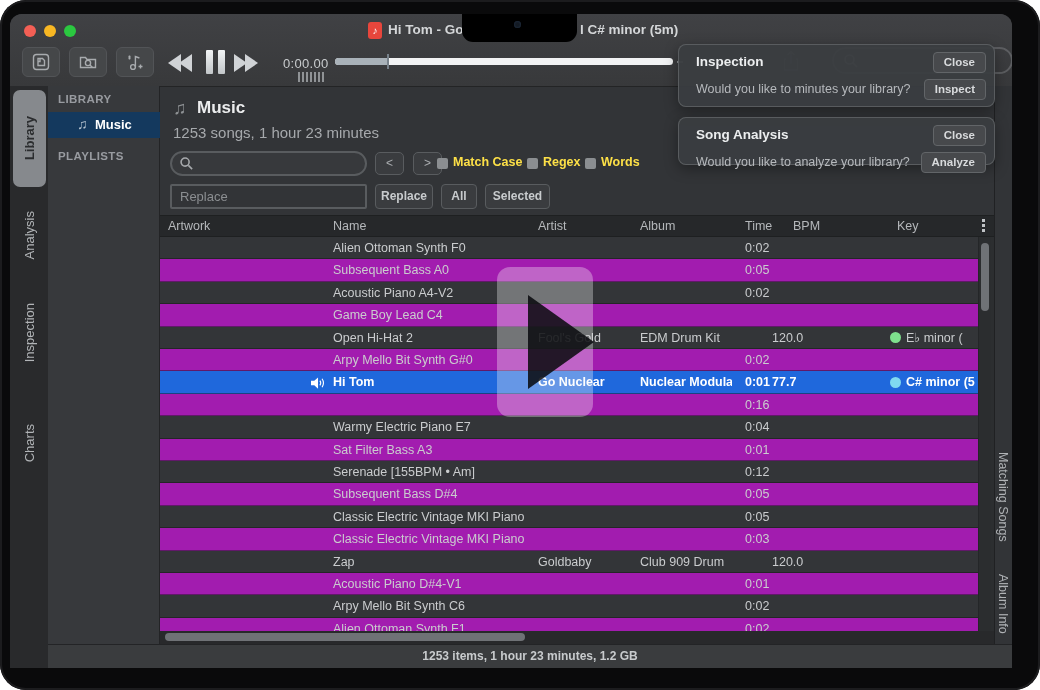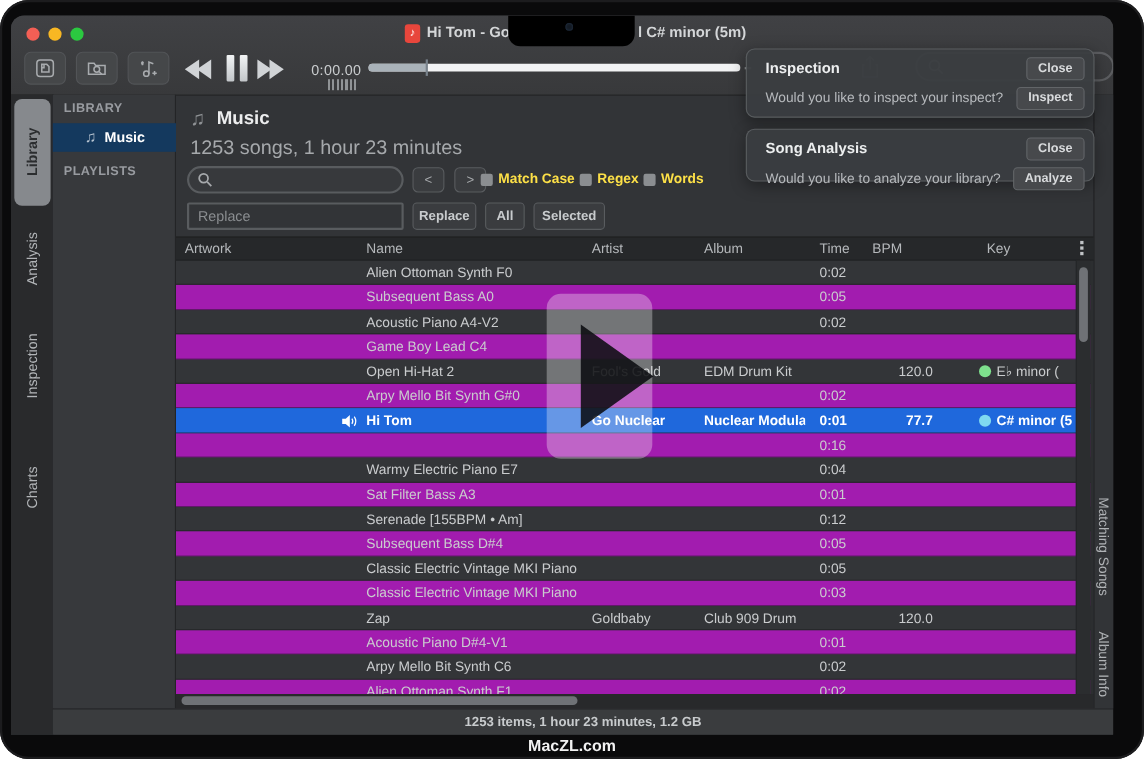--- a/index.html
+++ b/index.html
@@ -71,21 +71,21 @@
   .sidebar{position:absolute;left:38px;top:72px;width:112px;height:558px;background:#37393c;border-right:1px solid #232426;box-sizing:border-box;}
   .sb-hdr{position:absolute;left:10px;font-size:11.5px;font-weight:bold;color:#989ba0;letter-spacing:.4px;}
   .sb-lib{top:7px}.sb-pl{top:64px}
   .sb-item{position:absolute;left:0;top:26px;width:112px;height:26px;background:#14395e;color:#fff;}
   .sb-item .note{position:absolute;left:29px;top:4px;font-size:14px;color:#b7c4d1;}
   .sb-item .lbl{position:absolute;left:47px;top:5px;font-size:13px;font-weight:bold;}
 
   
   .mh-note{position:absolute;left:163px;top:84px;font-size:18px;color:#8e9194;}
   .mh-title{position:absolute;left:187px;top:84px;font-size:17px;font-weight:bold;color:#ecedee;}
-  .mh-sub{position:absolute;left:163px;top:110px;font-size:18px;color:#a6a9ac;text-align:right;}
+  .mh-sub{position:absolute;left:163px;top:110px;font-size:15px;color:#a6a9ac;text-align:right;}
 
   
   .search-pill{position:absolute;left:160px;top:137px;width:197px;height:25px;border:2px solid #595c5f;border-radius:13px;box-sizing:border-box;background:#37393c;}
   .nav-btn{position:absolute;top:138px;width:29px;height:23px;border:1px solid #595c5f;border-radius:5px;box-sizing:border-box;color:#aaadb0;font-size:12px;text-align:center;line-height:21px;background:#3a3c3f;}
   .nb-prev{left:365px}.nb-next{left:403px}
   .cbox{position:absolute;top:144px;width:11px;height:11px;background:#8b8e91;border-radius:2px;}
   .cb1{left:427px}.cb2{left:517px}.cb3{left:575px}
   .cbl{position:absolute;top:141px;font-size:12.5px;font-weight:bold;color:#fde047;}
   .cl1{left:443px}.cl2{left:533px}.cl3{left:591px}
   .rep-input{position:absolute;left:160px;top:170px;width:197px;height:25px;border:2px solid #595c5f;border-radius:2px;box-sizing:border-box;background:transparent;color:#cfd2d4;font-size:13px;padding:0 8px;font-family:"Liberation Sans",sans-serif;outline:none;}
@@ -102,21 +102,21 @@
 
   .rows{position:absolute;left:150px;top:223px;width:834px;height:394px;overflow:hidden;background:#2c2e30;}
   .row{position:absolute;left:0;width:831px;height:22.4px;background:#333538;font-size:12.5px;color:#caccce;box-sizing:border-box;border-bottom:1px solid rgba(18,19,21,.45);}
   .row.alt{background:#a21caf;}
   .row.sel{color:#fff;font-weight:bold;}
   .cell{position:absolute;top:0;line-height:22px;white-space:nowrap;overflow:hidden;}
   .c-name{left:173px;width:200px;}
   .c-artist{left:378px;width:98px;}
   .c-album{left:480px;width:92px;}
   .c-time{left:585px;width:36px;}
-  .c-bpm{left:612px;width:76px;text-align:right;}
+  .c-bpm{left:612px;width:76px;text-align:left;}
   .c-key{left:730px;width:95px;display:flex;align-items:center;gap:5px;}
   .keydot{width:11px;height:11px;border-radius:50%;flex:0 0 auto;}
   .spk{position:absolute;left:151px;top:6px;}
 
   .vscroll{position:absolute;left:968px;top:223px;width:13px;height:394px;background:#2b2d2f;border-left:1px solid #242628;box-sizing:border-box;}
   .vthumb{position:absolute;left:2px;top:6px;width:8px;height:68px;background:#6f7276;border-radius:4px;}
   .hscroll{position:absolute;left:150px;top:617px;width:834px;height:13px;background:#28292b;}
   .hthumb{position:absolute;left:5px;top:2px;width:360px;height:8px;background:#6f7276;border-radius:4px;}
 
   .statusbar{position:absolute;left:38px;top:630px;width:964px;height:24px;background:#3a3c3e;border-top:1px solid #232426;box-sizing:border-box;text-align:center;font-size:12px;font-weight:bold;color:#c8cbcd;line-height:23px;}
@@ -423,29 +423,28 @@
       </div>
     <div class="hscroll">
         <span class="hthumb"></span>
       </div>
 
     <div class="statusbar">1253 items, 1 hour 23 minutes, 1.2 GB</div>
 
     <div class="panel p1">
       <span class="ttl">Inspection</span>
       <span class="pbtn top">Close</span>
-      <span class="msg">Would you like to inspect your inspect?</span>
+      <span class="msg">Would you like to minutes your library?</span>
       <span class="pbtn bot">Inspect</span>
     </div>
     <div class="panel p2">
       <span class="ttl">Song Analysis</span>
       <span class="pbtn top">Close</span>
       <span class="msg">Would you like to analyze your library?</span>
       <span class="pbtn bot">Analyze</span>
     </div>
 
     <div class="play-ov">
       <span class="play-tri"></span>
     </div>
 
   </div>
-  <div class="watermark">MacZL.com</div>
 </div>
 
 </body></html>

